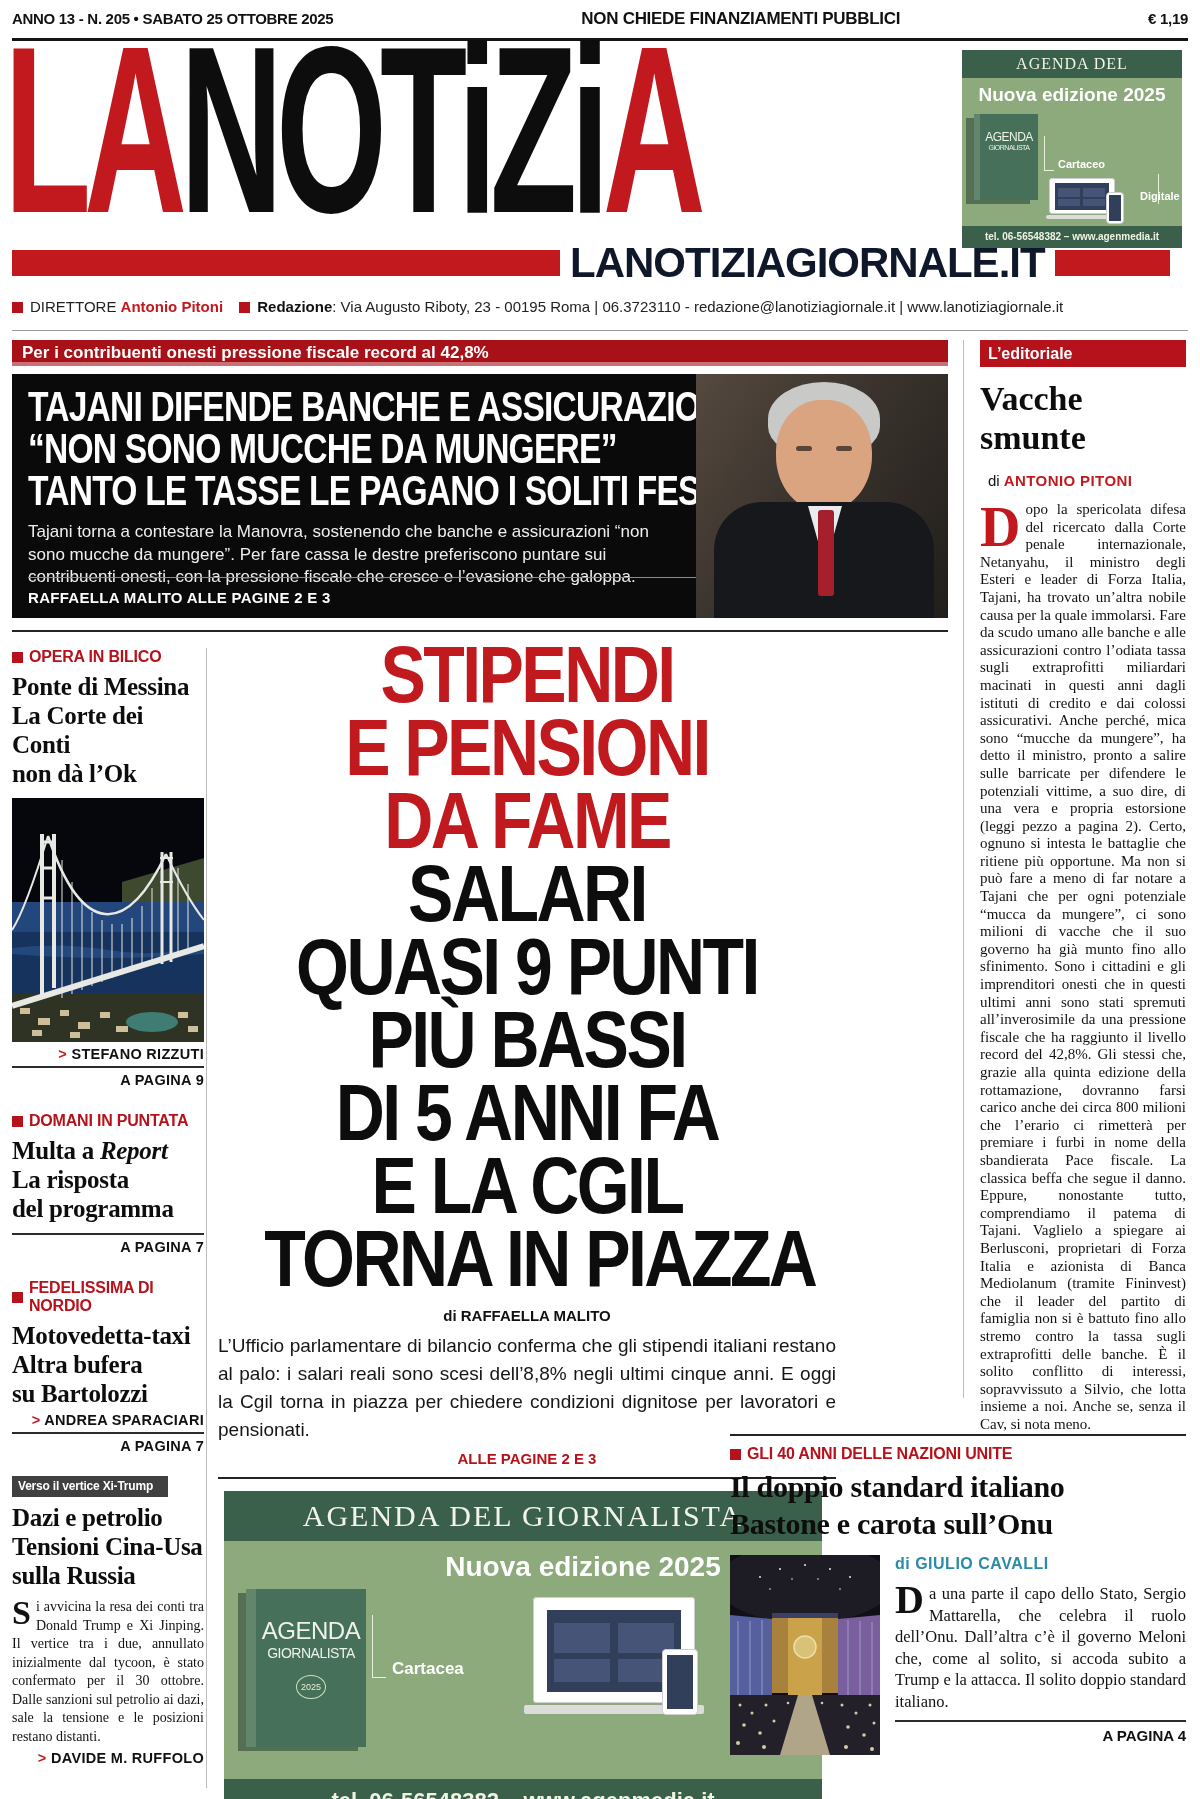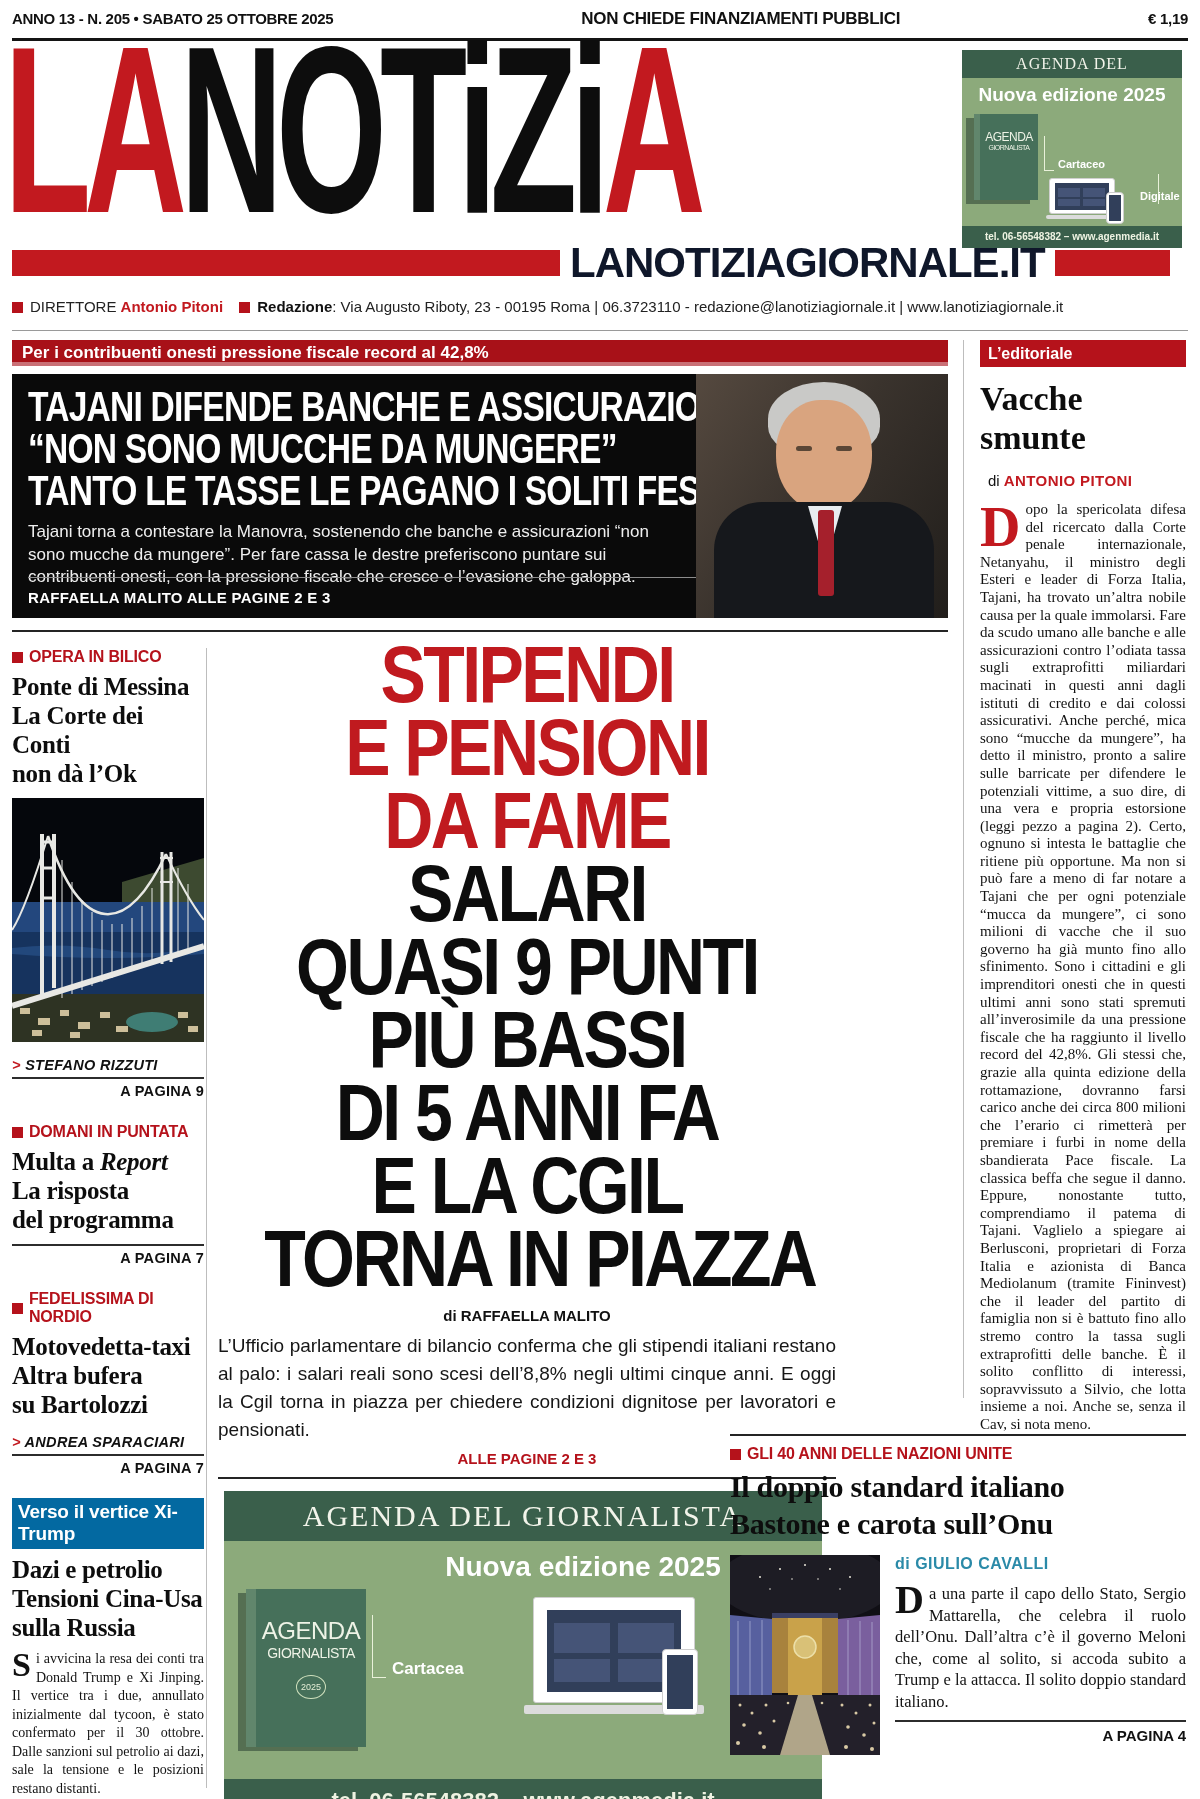--- a/index.html
+++ b/index.html
@@ -88,27 +88,27 @@
   .vdiv1{left:206px;top:648px;width:1px;height:1140px;background:#bdbdbd;}
   .vdiv2{left:963px;top:340px;width:1px;height:1058px;background:#bdbdbd;}
 
   
   .leftcol{left:12px;top:648px;width:192px;}
   .seclabel{display:flex;align-items:center;gap:6px;color:#b5121b;font-weight:bold;font-size:16px;letter-spacing:-0.2px;}
   .sq{width:11px;height:11px;background:#b5121b;flex:none;}
   .ltitle{font-family:"Liberation Serif",serif;font-weight:bold;font-size:25px;line-height:29px;
           color:#0d0d0d;margin-top:6px;letter-spacing:-0.3px;}
   .bridge{margin-top:10px;width:192px;height:244px;display:block;}
-  .authrow{margin-top:15px;font-weight:bold;font-size:14.5px;letter-spacing:.3px;font-style:italic;}
+  .authrow{margin-top:4px;text-align:right;font-weight:bold;font-size:14.5px;letter-spacing:.3px;}
   .arr{color:#c2191f;}
   .pagerow{margin-top:4px;border-top:2px solid #2c2c2c;padding-top:4px;text-align:right;
            font-weight:bold;font-size:14.5px;letter-spacing:.3px;}
   .mt24{margin-top:24px;} .mt22{margin-top:22px;}
-  .redbox-label{display:inline-block;background:#0369a1;color:#fff;font-weight:bold;font-size:19px;
-                padding:3px 4px 4px 6px;letter-spacing:-0.2px;}
+  .redbox-label{display:inline-block;background:#404040;color:#fff;font-weight:bold;font-size:12px;
+                padding:3px 15px 4px 6px;letter-spacing:-0.2px;}
   .xi-body{margin-top:8px;font-family:"Liberation Serif",serif;font-size:14px;line-height:18.5px;
            text-align:justify;color:#121212;}
   .dc{float:left;font-family:"Liberation Serif",serif;font-weight:bold;padding-right:5px;}
   .dc-s{font-size:34px;line-height:30px;color:#111;}
 
   
   .centercol{left:218px;top:638px;width:618px;text-align:center;}
   .chl{display:block;transform:scaleX(0.85);transform-origin:center;white-space:nowrap;
        font-weight:bold;font-size:80px;line-height:73px;letter-spacing:-3px;}
   .chl.red{color:#c01a1f;} .chl.blk{color:#0d0d0d;}

